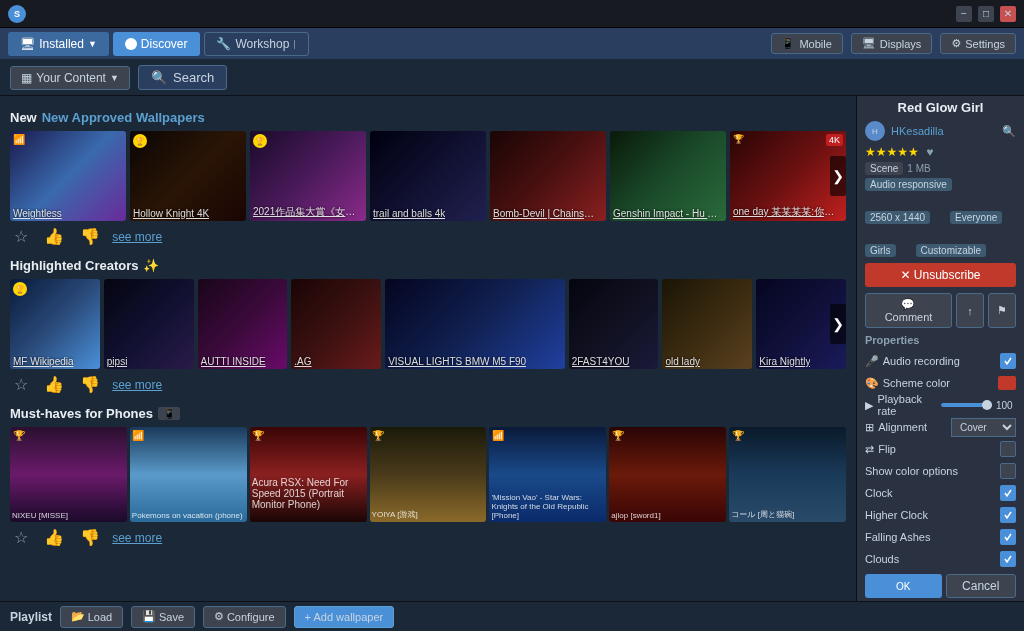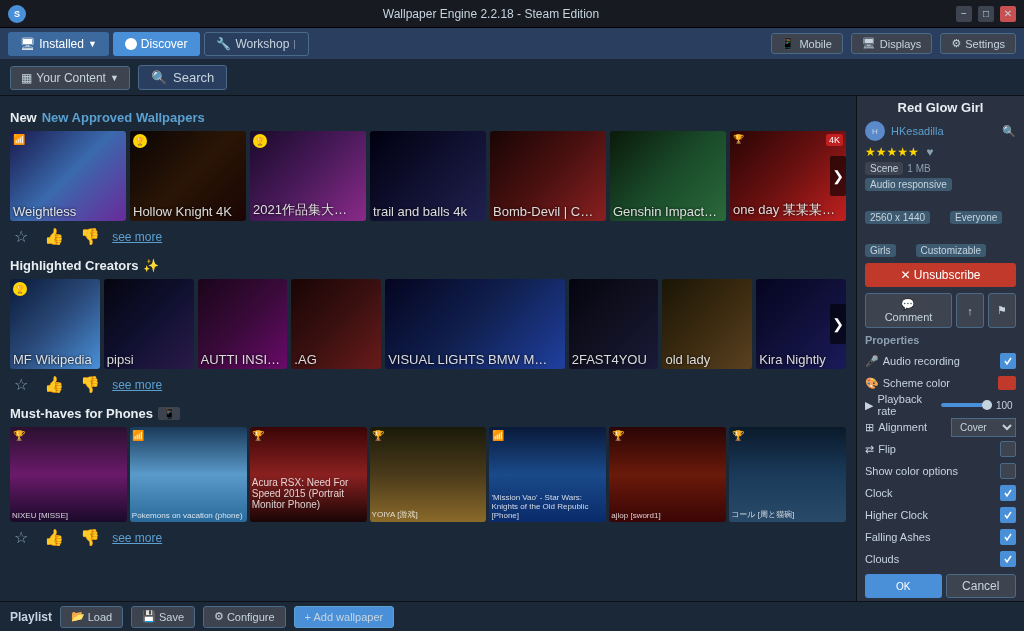--- a/index.html
+++ b/index.html
@@ -127,23 +127,23 @@
       height: 90px;
       border-radius: 3px;
       overflow: hidden;
       position: relative;
       cursor: pointer;
       background: #0d1117;
     }
     .wallpaper-label {
       position: absolute;
       bottom: 2px; left: 3px;
-      font-size: 13px; color: rgba(255,255,255,0.85);
+      font-size: 10px; color: rgba(255,255,255,0.85);
       text-shadow: 0 0 3px #000;
-      max-width: 90%; overflow: hidden; white-space: nowrap; text-overflow: ellipsis;
+      max-width: 90%; overflow: hidden; white-space: nowrap; text-overflow: ellipsis; text-decoration: underline;
     }
     .trophy-badge {
       position: absolute; top: 3px; left: 3px;
       width: 14px; height: 14px;
       background: #ffd700; border-radius: 50%;
       display: flex; align-items: center; justify-content: center;
       font-size: 8px; color: #333;
     }
     .wifi-badge {
       position: absolute; top: 3px; left: 3px;
@@ -267,21 +267,20 @@
       padding: 4px 0; border-radius: 3px; cursor: pointer; font-size: 12px;
     }
   </style>
 </head>
 <body>
 
 <div id="titlebar">
   <div style="display:flex;align-items:center;gap:6px;">
     <div style="width:18px;height:18px;background:#4a90d9;border-radius:50%;display:flex;align-items:center;justify-content:center;color:#fff;font-size:9px;font-weight:bold;">S</div>
   </div>
-  <div class="title">Wallpaper Engine 2.2.18 - Steam Edition</div>
   <div class="win-controls">
     <button class="win-btn">−</button>
     <button class="win-btn">□</button>
     <button class="win-btn close">✕</button>
   </div>
 </div>
 
 <div id="navbar">
   <div class="nav-tab installed">
     <span>🖥</span>

